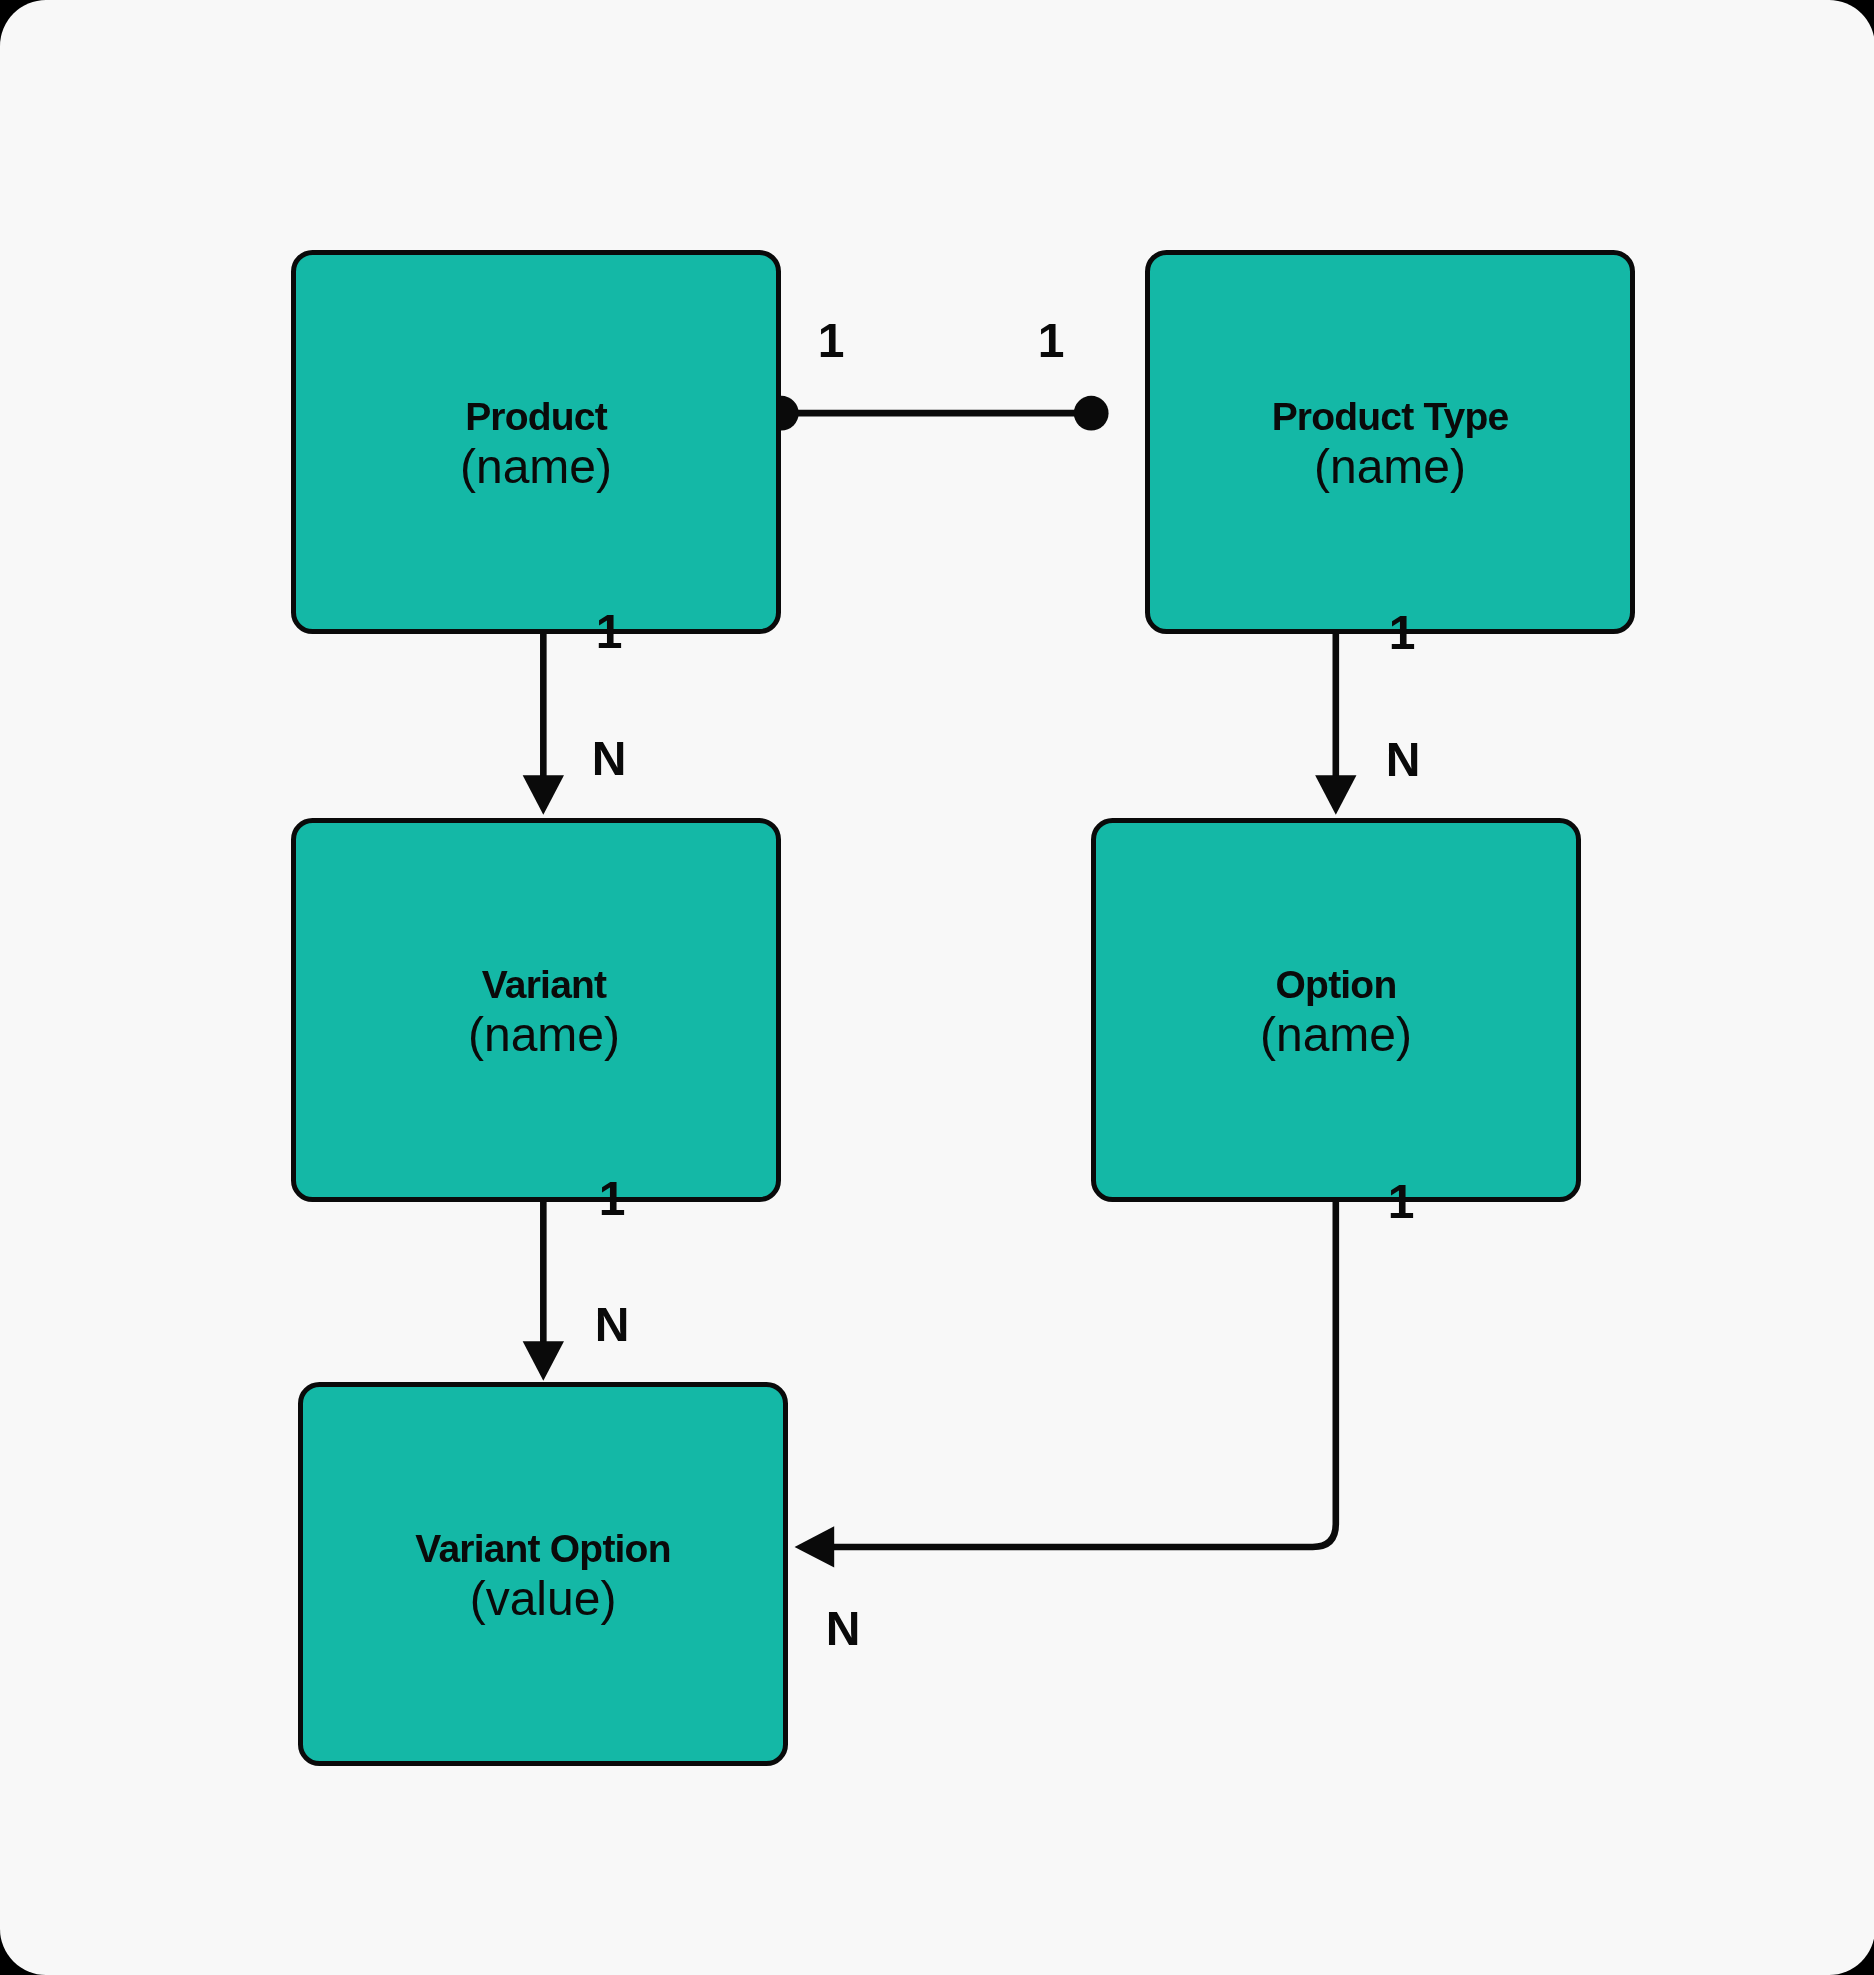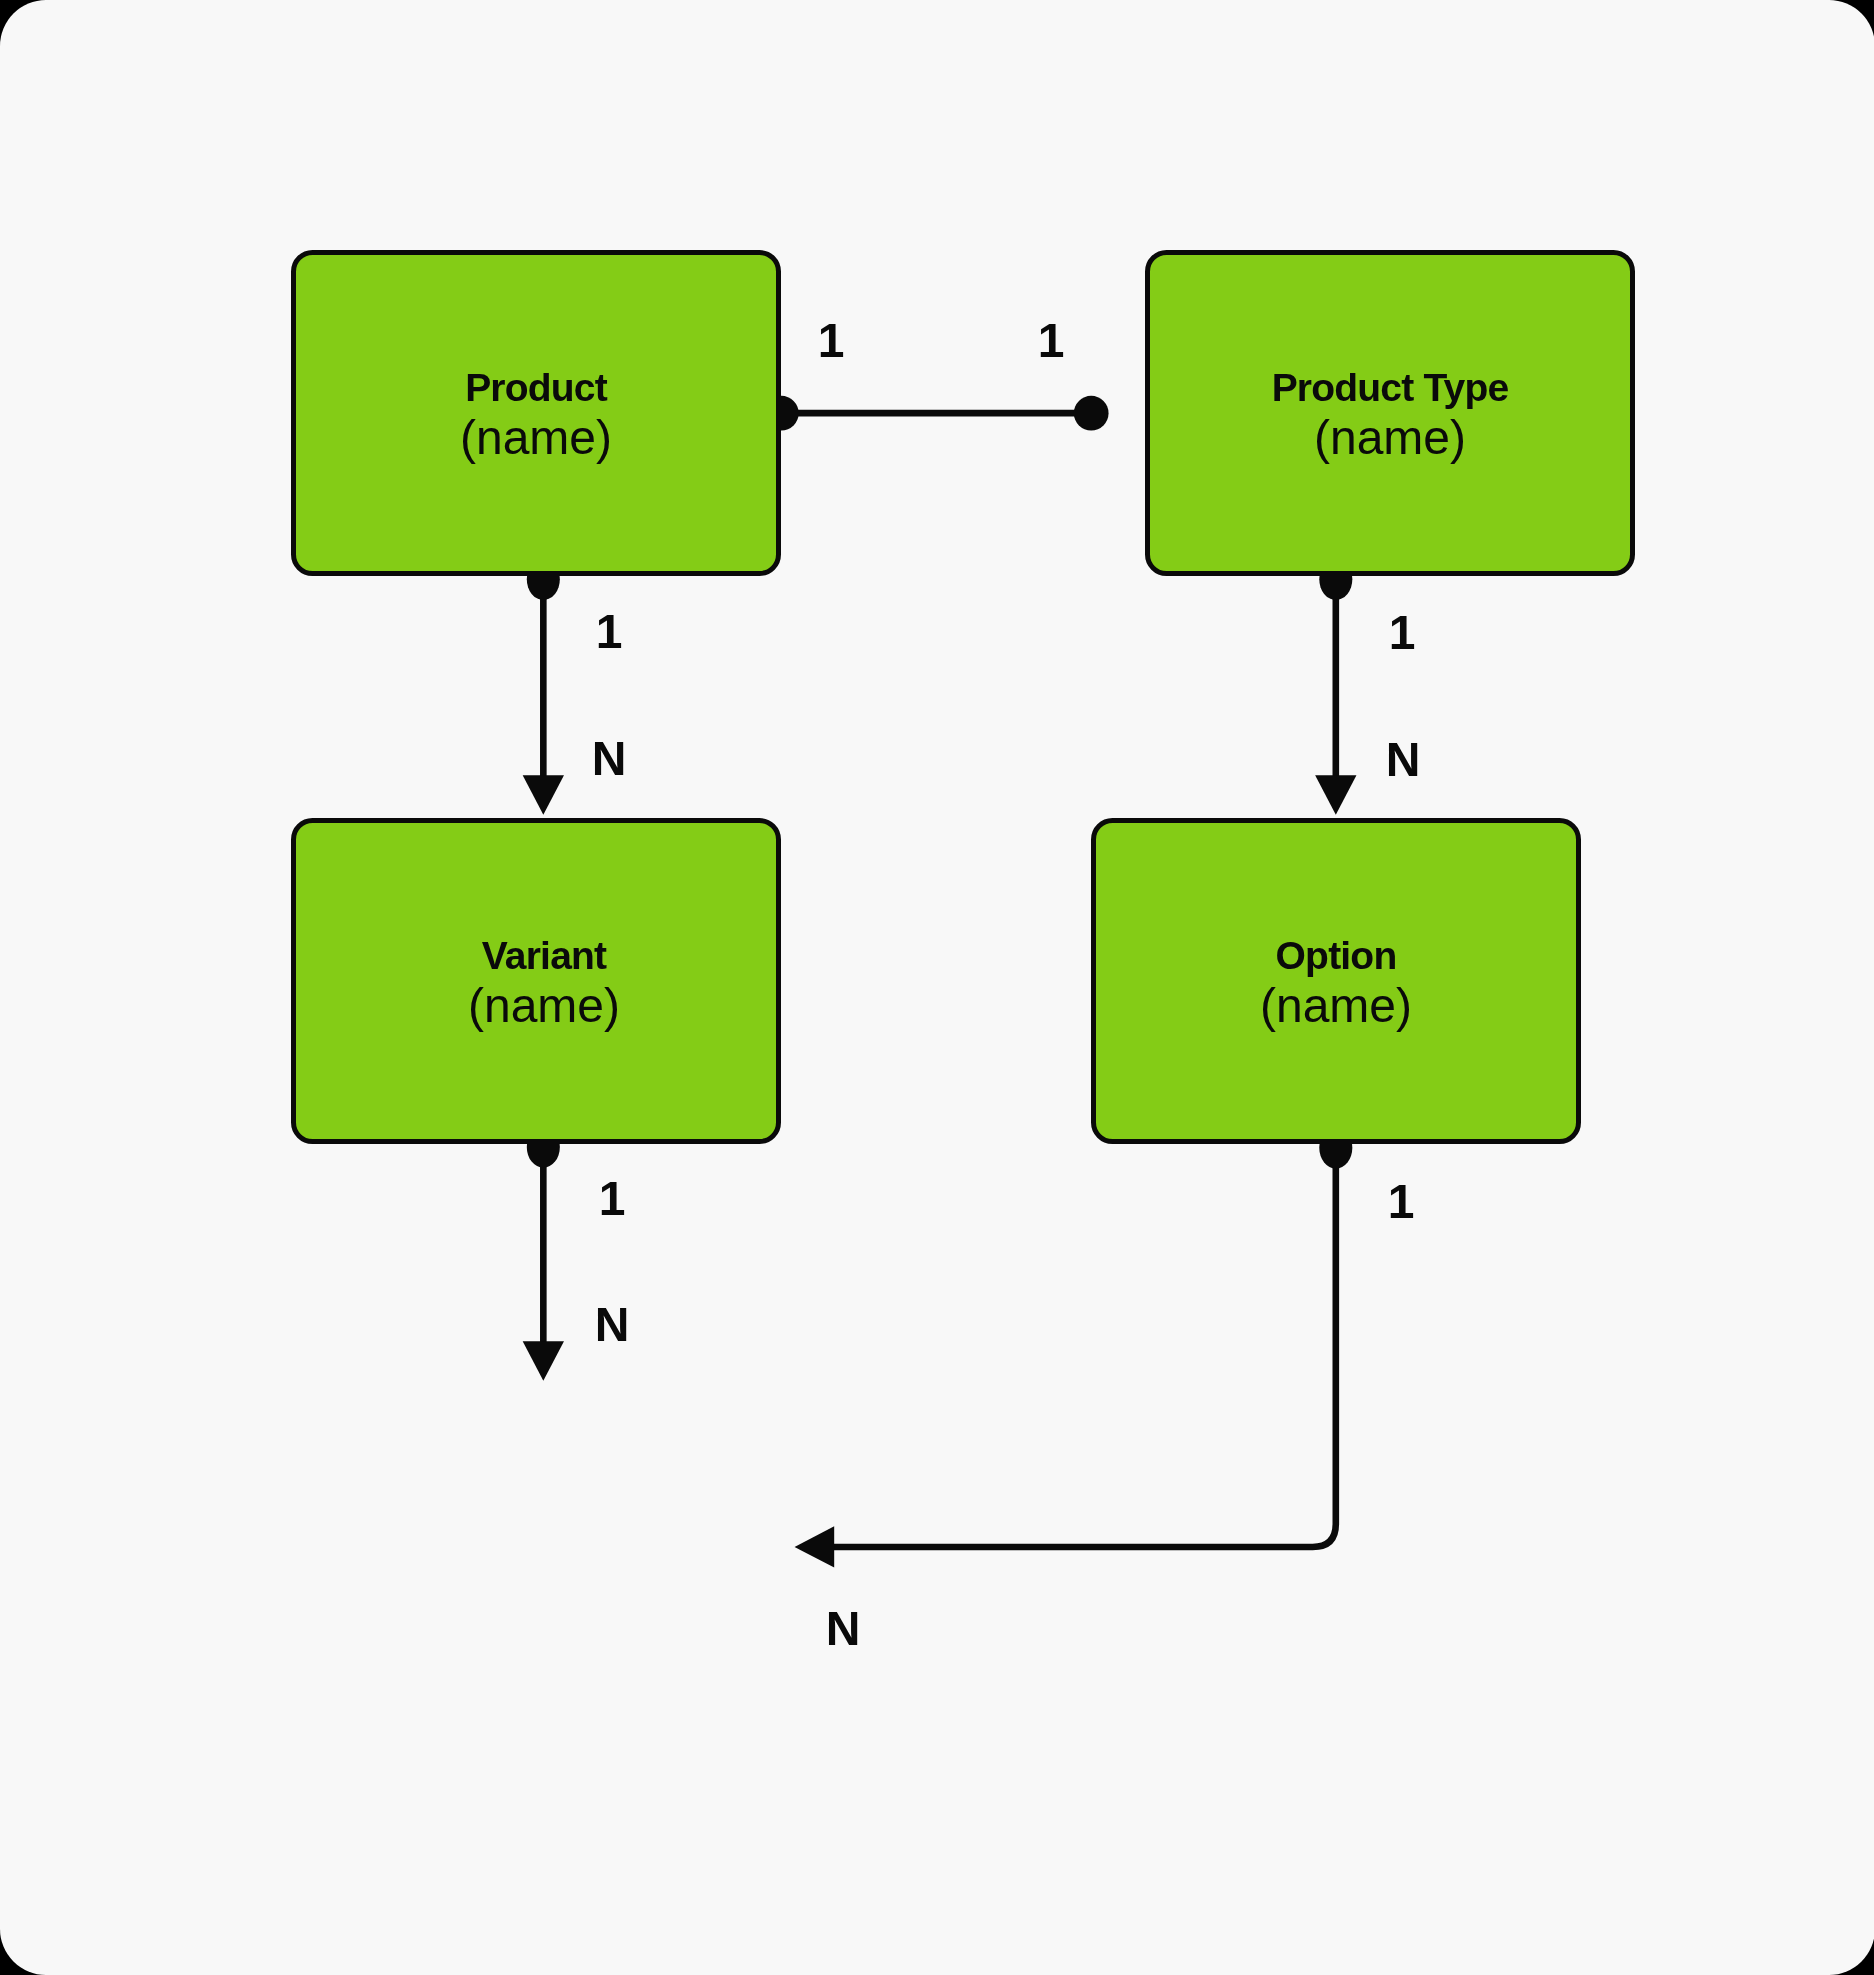--- a/index.html
+++ b/index.html
@@ -29,22 +29,22 @@
     stroke-width: 8;
     fill: none;
   }
   .wires circle, .wires ellipse, .wires polygon {
     fill: #0a0a0a;
     stroke: none;
   }
   .entity {
     position: absolute;
     width: 490px;
-    height: 326px;
-    background: #84cc16;
+    height: 384px;
+    background: #14b8a6;
     border: 5.8px solid #0a0a0a;
     border-radius: 21.5px;
     box-sizing: border-box;
     display: flex;
     flex-direction: column;
     align-items: center;
     justify-content: center;
     text-align: center;
   }
   .entity-title {
@@ -112,20 +112,24 @@
   <div class="entity" style="left:291px; top:818px;padding-left:16px;">
     <div class="entity-title">Variant</div>
     <div class="entity-subtitle">(name)</div>
   </div>
 
   <div class="entity" style="left:1091px; top:818px;">
     <div class="entity-title">Option</div>
     <div class="entity-subtitle">(name)</div>
   </div>
 
+  <div class="entity" style="left:298px; top:1382px;">
+    <div class="entity-title">Variant Option</div>
+    <div class="entity-subtitle">(value)</div>
+  </div>
 
   <span class="card" style="left:831px; top:341px;">1</span>
   <span class="card" style="left:1051px; top:341px;">1</span>
 
   <span class="card" style="left:609px;  top:632px;">1</span>
   <span class="card" style="left:609px;  top:759px;">N</span>
 
   <span class="card" style="left:1402px; top:633px;">1</span>
   <span class="card" style="left:1403px; top:760px;">N</span>
 

